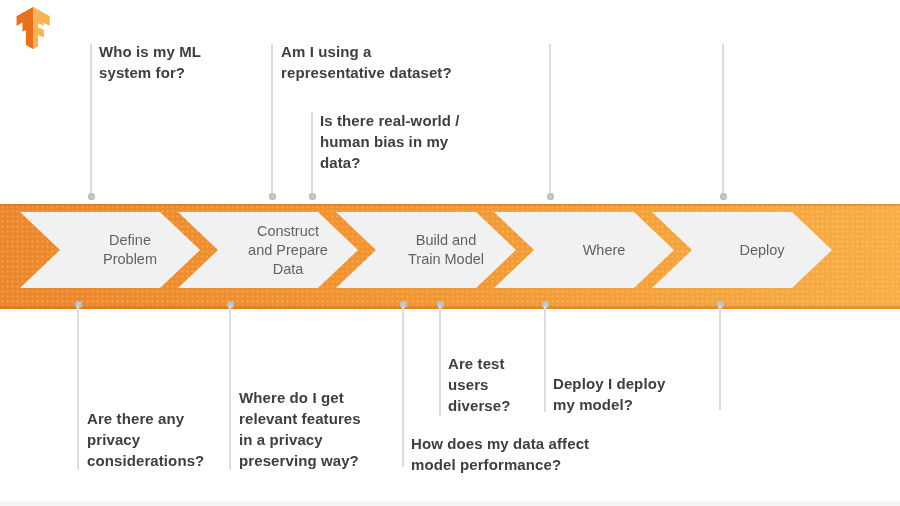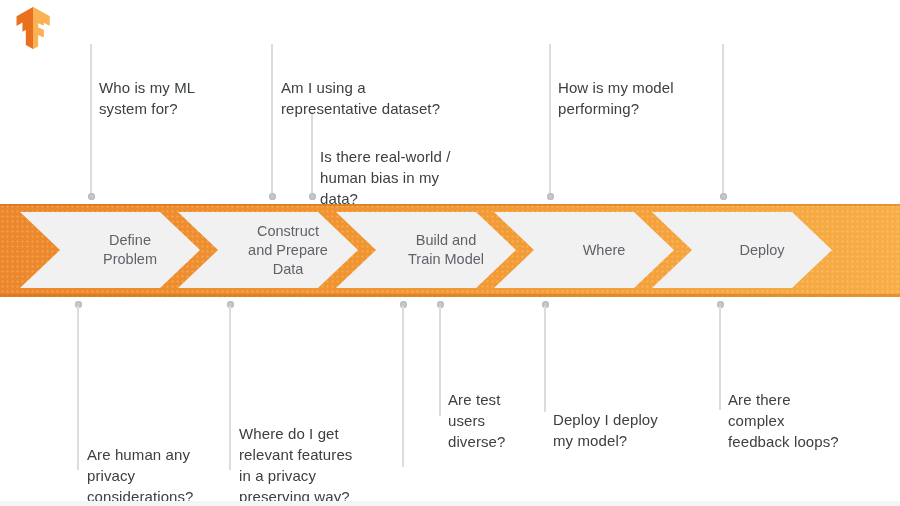--- a/index.html
+++ b/index.html
@@ -4,42 +4,42 @@
 <style>
   html,body{margin:0;padding:0;background:#fff;}
   .stage{
     position:relative;width:900px;height:506px;overflow:hidden;background:#ffffff;
     font-family:"Liberation Sans","DejaVu Sans",sans-serif;
   }
   
   .logo{position:absolute;left:14px;top:6px;width:38px;height:44px;}
   
   .band{
-    position:absolute;left:0;top:204px;width:900px;height:93px;
+    position:absolute;left:0;top:204px;width:900px;height:105px;
     background:
       radial-gradient(circle, rgba(255,255,255,.16) 1px, transparent 1.3px) 0 0 / 5px 5px,
       linear-gradient(90deg,#EC862A 0%,#F19631 45%,#F8AD45 100%);
     box-shadow: inset 0 2px 0 rgba(190,100,15,.35), inset 0 -3px 0 rgba(190,100,15,.38);
   }
   .chev{
     position:absolute;top:8px;height:76px;width:180px;background:#F1F1F2;
     clip-path:polygon(0 0,140px 0,180px 50%,140px 100%,0 100%,40px 50%);
     display:flex;align-items:center;justify-content:center;
     padding-left:40px;box-sizing:border-box;
   }
   .chev span{
     font-size:14.5px;line-height:19px;color:#5F6368;text-align:center;white-space:pre-line;
   }
   .chev1{left:20px}.chev2{left:178px}.chev3{left:336px}.chev4{left:494px}.chev5{left:652px}
   
   .vline{position:absolute;width:2px;background:#DADCDF;}
   .dot{position:absolute;width:7px;height:7px;border-radius:50%;background:#C5C8CB;box-shadow:inset 0 0 0 1.5px #BCBFC2;}
   .q{
-    position:absolute;color:#3C4043;font-weight:normal;font-size:15px;line-height:21px;
-    white-space:pre-line;letter-spacing:.1px;margin-top:36px;
+    position:absolute;color:#3C4043;font-weight:bold;font-size:15px;line-height:21px;
+    white-space:pre-line;letter-spacing:.1px;
   }
   .footer-strip{position:absolute;left:0;top:501px;width:900px;height:5px;background:#F4F5F5;}
 </style>
 </head>
 <body>
 
 <div class="stage">
 
   <svg class="logo" viewBox="0 0 90 100" aria-hidden="true">
     <polygon fill="#E8701E" points="45,0 6,22 6,45 20,37 20,59 28,55 28,90 45,100"></polygon>
@@ -84,51 +84,48 @@
   <div class="vline" style="left:722px;top:44px;height:149px"></div>
   <div class="dot" style="left:720px;top:193px"></div>
 
   <div class="q" style="left:99px;top:41px">Who is my ML
 system for?</div>
   <div class="q" style="left:281px;top:41px">Am I using a
 representative dataset?</div>
   <div class="q" style="left:320px;top:110px">Is there real-world /
 human bias in my
 data?</div>
-  <div class="q" style="left:558px;top:41px">How is my model
-performing?</div>
 
   <div class="dot" style="left:75px;top:301px"></div>
   <div class="vline" style="left:77px;top:306px;height:164px"></div>
 
   <div class="dot" style="left:227px;top:301px"></div>
   <div class="vline" style="left:229px;top:306px;height:164px"></div>
 
   <div class="dot" style="left:400px;top:301px"></div>
   <div class="vline" style="left:402px;top:306px;height:161px"></div>
 
   <div class="dot" style="left:437px;top:301px"></div>
   <div class="vline" style="left:439px;top:306px;height:110px"></div>
 
   <div class="dot" style="left:542px;top:301px"></div>
   <div class="vline" style="left:544px;top:306px;height:106px"></div>
 
   <div class="dot" style="left:717px;top:301px"></div>
   <div class="vline" style="left:719px;top:306px;height:104px"></div>
 
-  <div class="q" style="left:87px;top:408px">Are human any
+  <div class="q" style="left:87px;top:408px">Are there any
 privacy
 considerations?</div>
   <div class="q" style="left:239px;top:387px">Where do I get
 relevant features
 in a privacy
 preserving way?</div>
+  <div class="q" style="left:411px;top:433px">How does my data affect
+model performance?</div>
   <div class="q" style="left:448px;top:353px">Are test
 users
 diverse?</div>
   <div class="q" style="left:553px;top:373px">Deploy I deploy
 my model?</div>
-  <div class="q" style="left:728px;top:353px">Are there
-complex
-feedback loops?</div>
 
   <div class="footer-strip"></div>
 </div>
 
 </body></html>

